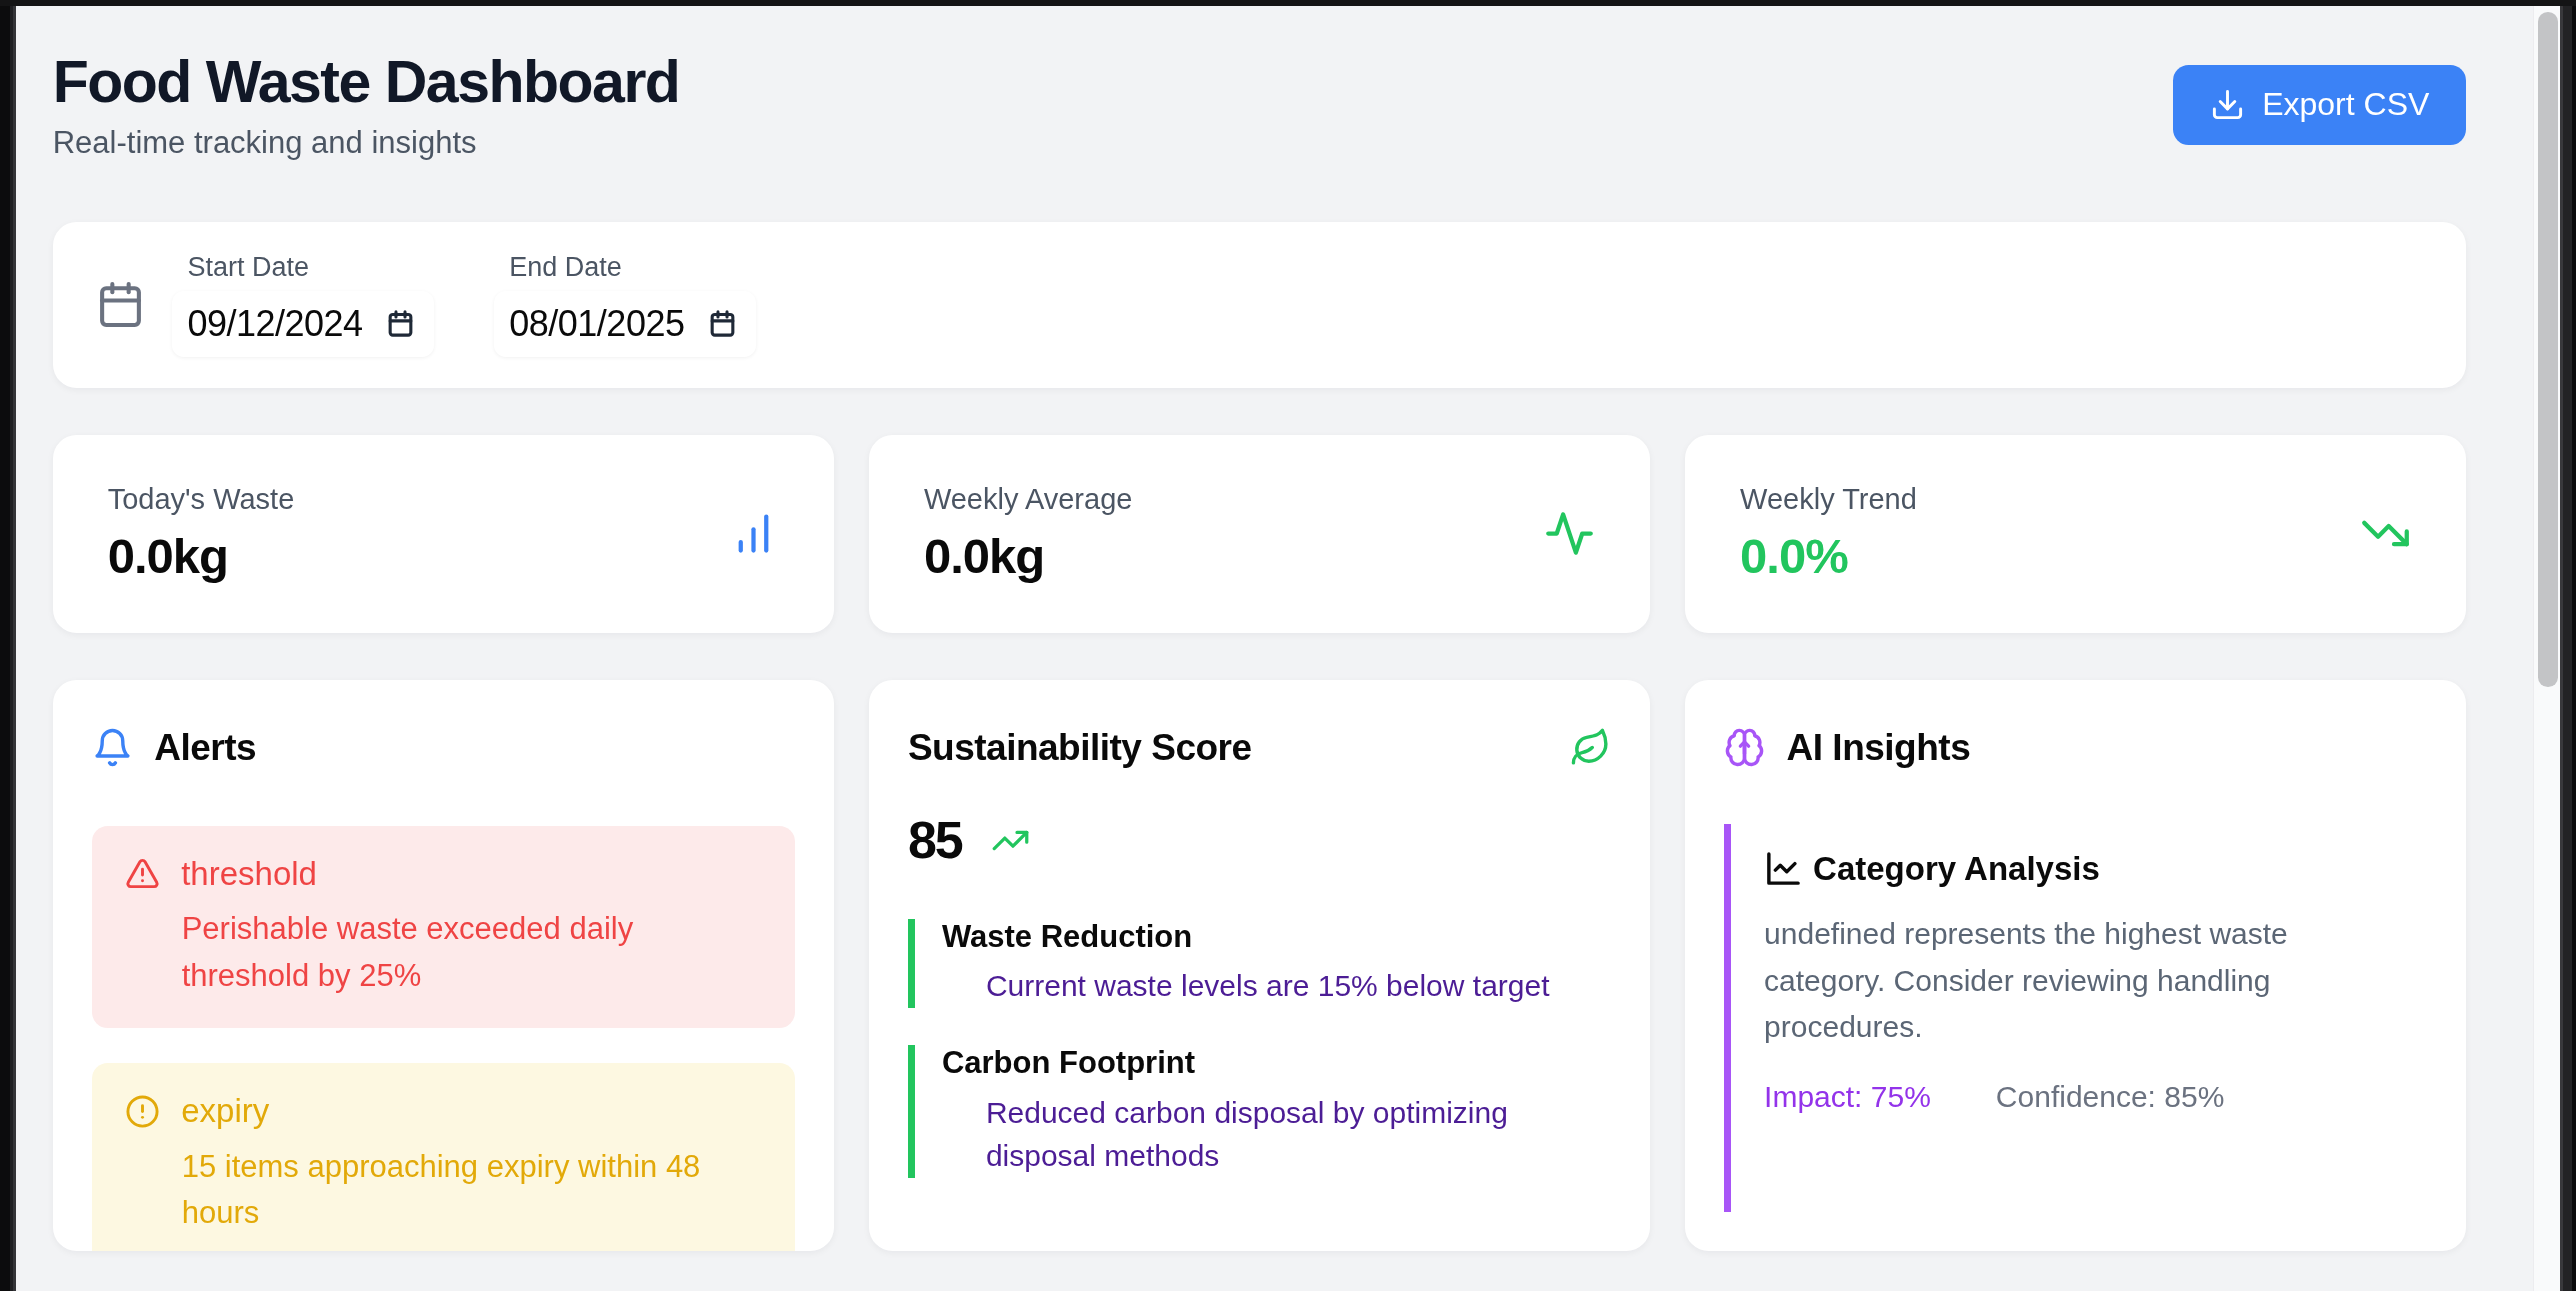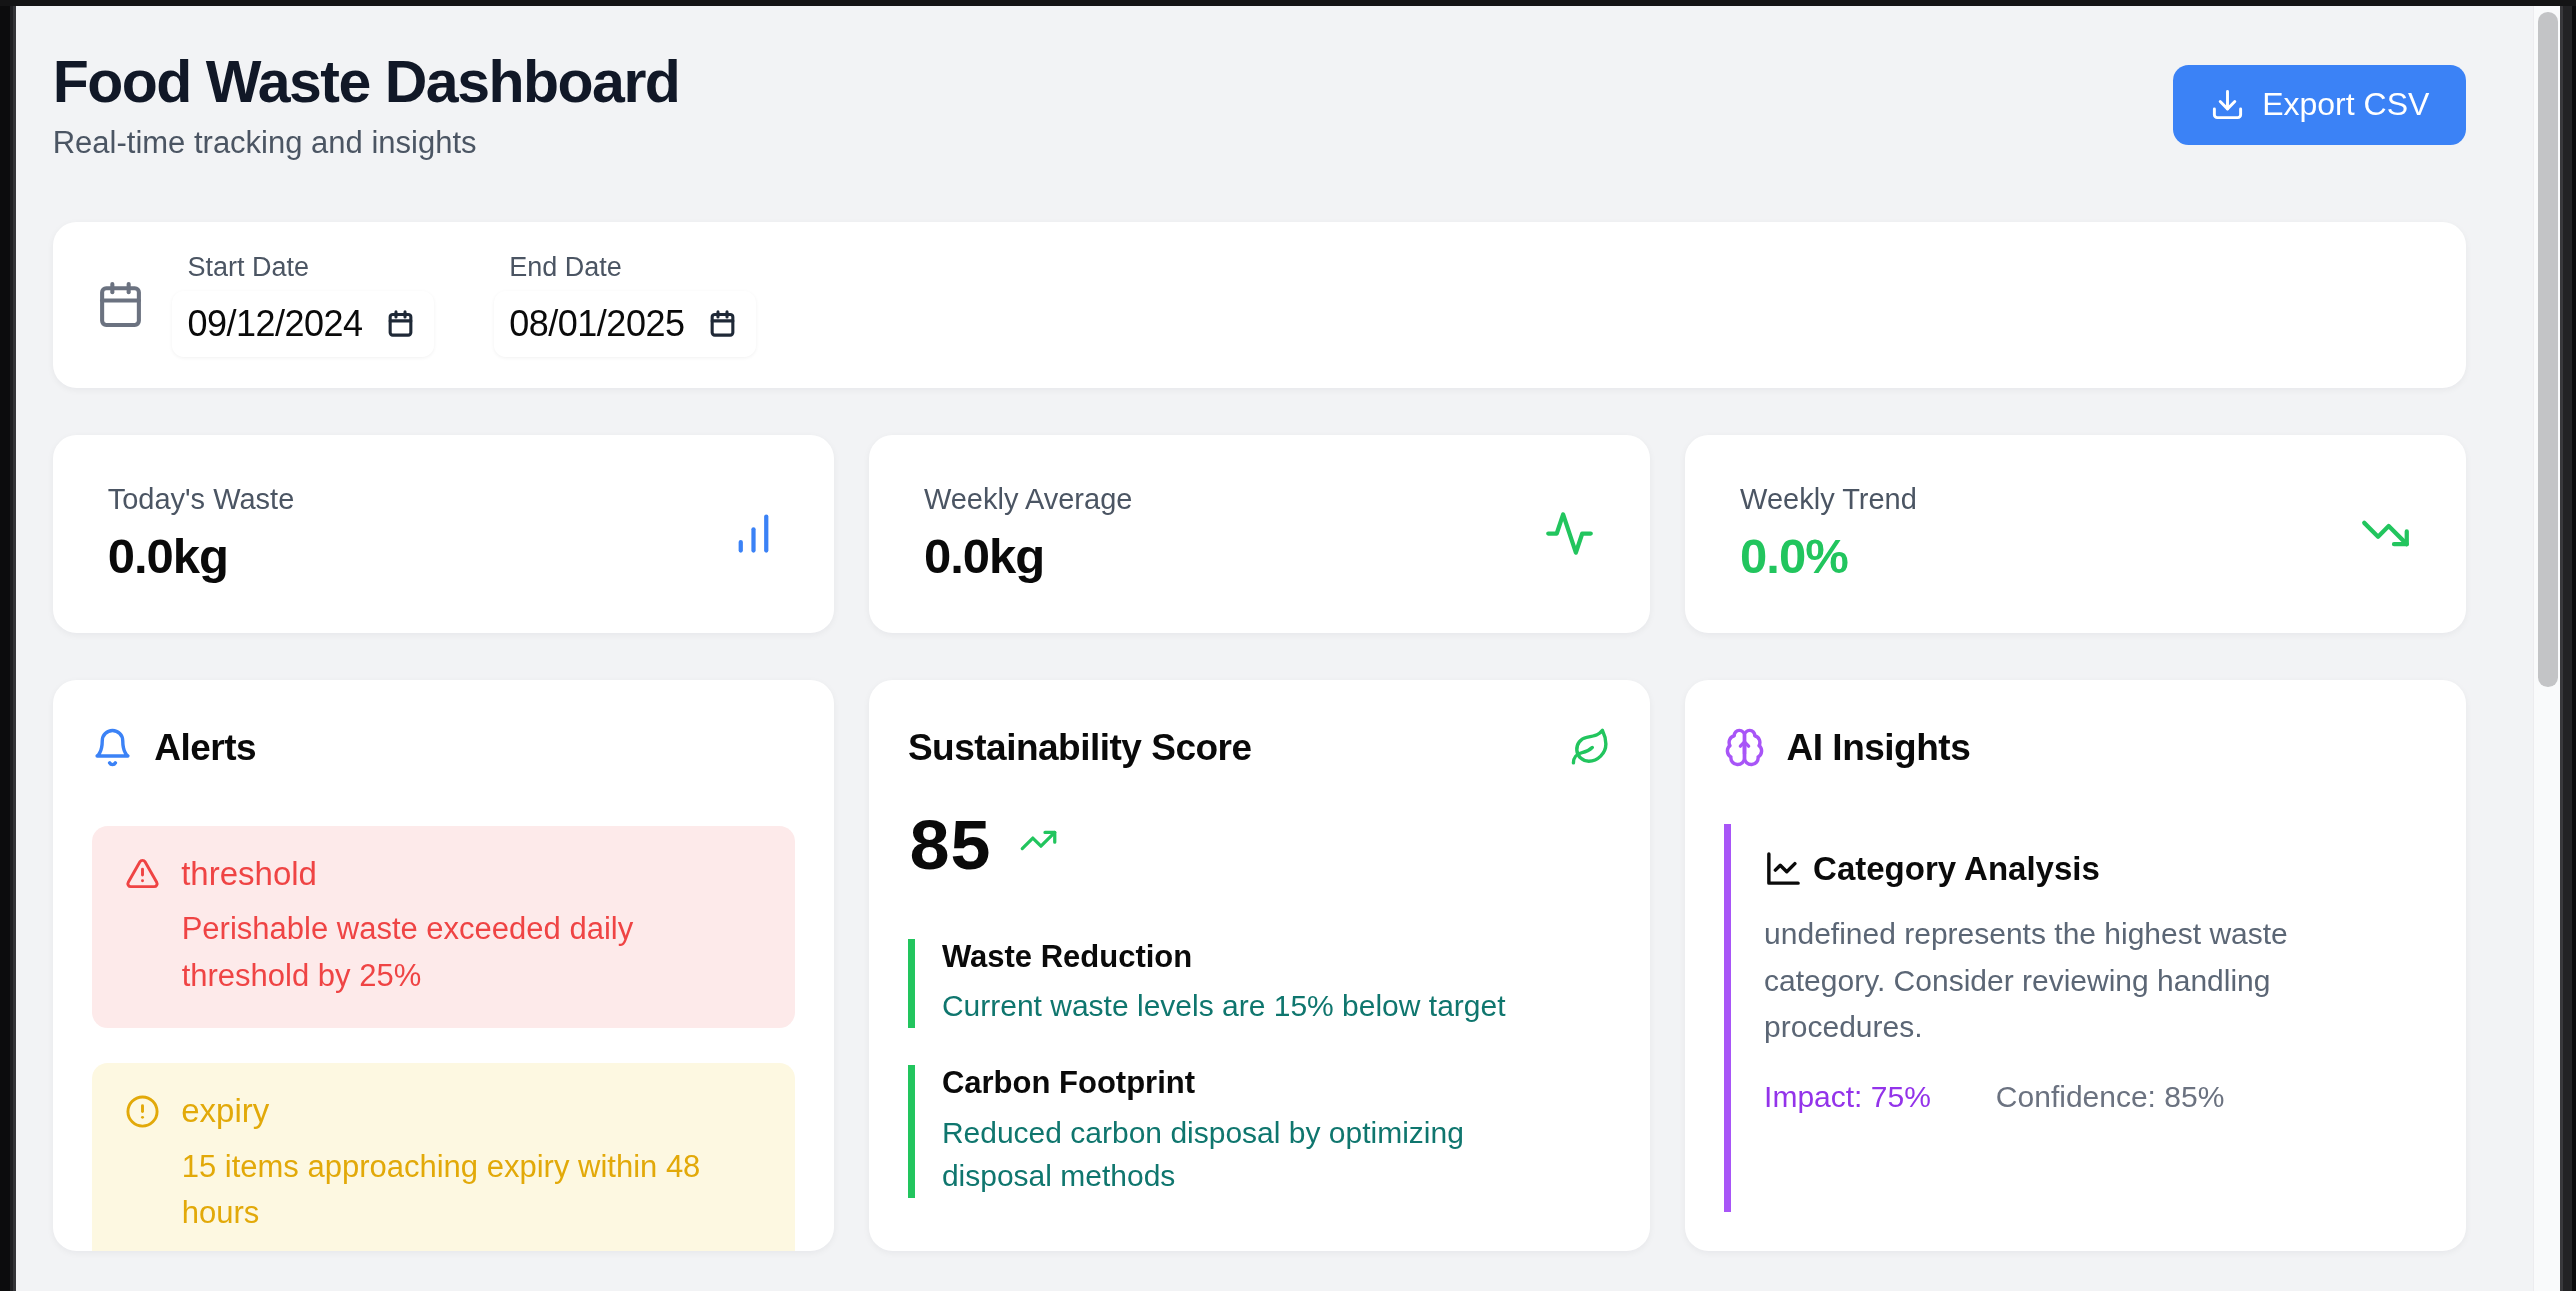--- a/index.html
+++ b/index.html
@@ -73,26 +73,26 @@
   .alert-box + .alert-box { margin-top: 35px; }
   .alert-box.red { background: #fdeaea; color: #ef4444; }
   .alert-box.amber { background: #fdf8e1; color: #e2a909; }
   .alert-head { display: flex; align-items: center; gap: 21.5px; }
   .alert-head svg { width: 35px; height: 35px; flex: none; }
   .alert-type { font-size: 33px; font-weight: 500; }
   .alert-msg { font-size: 31px; line-height: 1.5; margin-top: 13.7px; margin-left: 57px; }
 
   
   .score-row { display: flex; align-items: flex-start; gap: 29px; margin-top: 45px; }
-  .score-value { font-size: 72px; font-weight: 800; letter-spacing: -2px; line-height: 1; color: #0a0a0a; font-family: Liberation Mono, monospace; }
+  .score-value { font-size: 52px; font-weight: 800; letter-spacing: -2px; line-height: 1; color: #0a0a0a; }
   .score-row svg { width: 39px; height: 39px; margin-top: 7.8px; }
   .sust-sections { margin-top: 53px; }
   .sust-section { border-left: 7.8px solid #22c55e; padding-left: 27px; margin-bottom: 37px; }
   .section-title { font-size: 31px; font-weight: 700; color: #0a0a0a; }
-  .section-desc { font-size: 30px; color: #0f766e; margin-top: 9.8px; line-height: 1.45; max-width: 626px; }
+  .section-desc { font-size: 30px; color: #4c1d95; margin-top: 9.8px; line-height: 1.45; max-width: 626px; margin-left: 44px; }
 
   
   .insight-block { border-left: 7.8px solid #a855f7; padding: 25.4px 0 98px 33px; margin-top: 55px; }
   .insight-head { display: flex; align-items: flex-end; gap: 10px; }
   .insight-head svg { width: 39px; height: 39px; color: #0a0a0a; stroke-width: 2.1; }
   .insight-title { font-size: 33px; font-weight: 700; color: #0a0a0a; }
   .insight-desc { font-size: 30px; color: #5b6675; line-height: 1.55; margin-top: 23.5px; max-width: 646px; }
   .insight-meta { display: flex; gap: 65px; margin-top: 29px; font-size: 30px; }
   .impact { color: #9333ea; }
   .confidence { color: #6b7280; }

